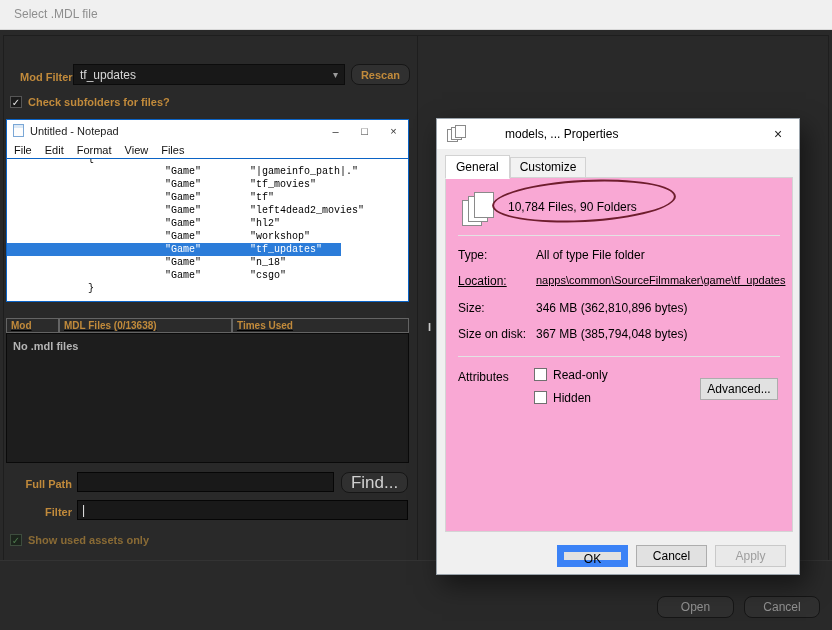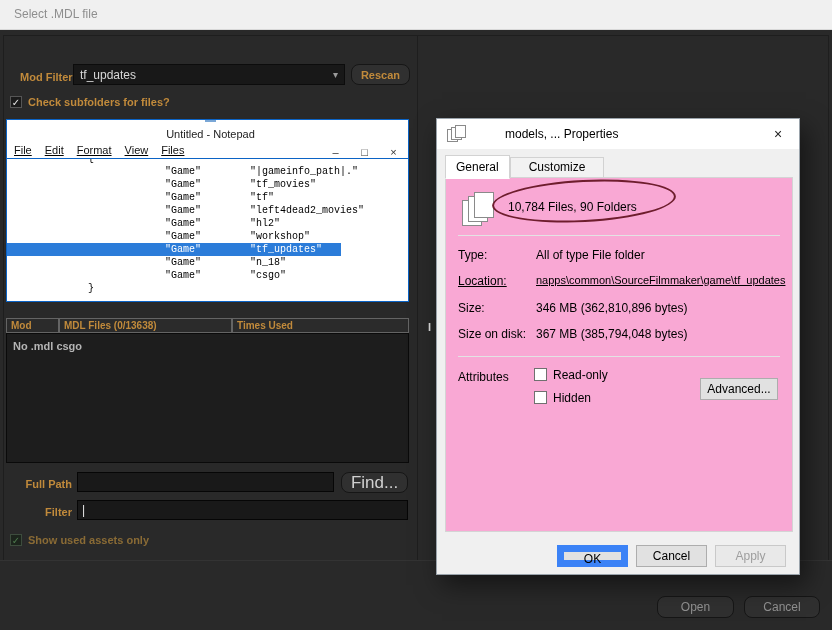--- a/index.html
+++ b/index.html
@@ -24,38 +24,38 @@
   .rescan { position:absolute; left:351px; top:34px; width:59px; height:21px; color:#c18a3b; font-weight:bold; font-size:11px; }
 
   .cb { display:inline-block; width:12px; height:12px; background:#1a1a1a; border:1px solid #555; color:#e8e8e8; font-size:10px; line-height:11px; text-align:center; }
   .cb.green { background:#1c241c; border-color:#3d4c3d; color:#4e7b4e; }
   .check-row { position:absolute; display:flex; align-items:center; gap:6px; }
   .row-subfolders { left:10px; top:66px; }
   .row-showused { left:10px; top:504px; }
 
   
   .notepad { position:absolute; left:6px; top:89px; width:403px; height:183px; background:#fff; border:1px solid #0b63c5; }
-  .np-titlebar { height:21px; display:flex; align-items:center; padding-left:6px; gap:6px; background:#fff;flex-direction:column; }
+  .np-titlebar { height:21px; display:flex; align-items:center; padding-left:6px; gap:6px; background:#fff; }
   .np-icon { width:11px; height:13px; background:#fdfdfd; border:1px solid #7aa7d6; box-shadow:inset 0 3px 0 #dce9f6; }
   .np-title { font-size:11px; color:#222; }
   .np-controls { margin-left:auto; display:flex; }
   .np-btn { width:29px; text-align:center; font-size:11px; color:#333; }
-  .np-menubar { height:17px; display:flex; gap:13px; padding-left:7px; align-items:center; background:#fff;text-decoration:underline; }
+  .np-menubar { height:17px; display:flex; gap:13px; padding-left:7px; align-items:center; background:#fff; }
   .np-menu { font-size:11px; color:#111; }
   .np-content { position:absolute; left:0; right:0; top:38px; bottom:0; background:#fff; border-top:1px solid #0b63c5; overflow:hidden; font-family:"Liberation Mono", monospace; font-size:10px; color:#000; }
   .np-line { position:relative; height:13px; line-height:13px; }
   .np-line.partial { margin-top:-7px; }
   .np-key { position:absolute; left:158px; z-index:1; }
   .np-val { position:absolute; left:243px; z-index:1; }
   .np-line.brace .np-key { left:81px; }
   .np-line.hl::before { content:""; position:absolute; left:0; top:0; width:334px; height:13px; background:#2b7cd9; }
   .np-line.hl .np-key, .np-line.hl .np-val { color:#fff; }
 
   
-  .mdl-header { position:absolute; left:6px; top:288px; width:403px; height:15px; display:flex; }
+  .mdl-header { position:absolute; left:6px; top:288px; width:403px; height:15px; display:flex;text-decoration:underline; }
   .mdl-header .cell { background:#2b2b2b; border:1px solid #646464; color:#c18a3b; font-size:10px; font-weight:bold; padding:1px 4px; overflow:hidden; white-space:nowrap; }
   .mdl-header .c0 { width:53px; }
   .mdl-header .c1 { width:173px; }
   .mdl-header .c2 { width:177px; }
   .mdl-body { position:absolute; left:6px; top:303px; width:403px; height:130px; background:#1d1d1d; border:1px solid #0a0a0a; }
   .mdl-empty { position:absolute; left:6px; top:6px; color:#b5b5b5; font-size:11px; font-weight:bold; }
 
   .fp-label  { position:absolute; left:12px; top:448px; width:60px; text-align:right; }
   .fp-input  { position:absolute; left:77px; top:442px; width:257px; height:20px; background:#191919; border:1px solid #060606; }
   .find-btn  { position:absolute; left:341px; top:442px; width:67px; height:21px; color:#d0d0d0; font-size:17px; }
@@ -75,21 +75,21 @@
   .props-titlebar { position:absolute; left:0; top:0; right:0; height:30px; background:#fff; display:flex; align-items:center; padding-left:10px; gap:8px; }
   .props-title { font-size:12px; color:#000;margin-left:32px; }
   .props-close { margin-left:auto; width:42px; text-align:center; font-size:14px; color:#222; align-self:stretch; line-height:30px; }
   .stack-icon { position:relative; width:18px; height:18px; }
   .stack-icon i { position:absolute; background:#fff; border:1px solid #8a8a8a; }
   .stack-icon .p1 { left:0; top:4px; width:11px; height:13px; }
   .stack-icon .p2 { left:4px; top:2px; width:11px; height:13px; }
   .stack-icon .p3 { left:8px; top:0; width:11px; height:13px; }
 
   .tabs { position:absolute; left:8px; top:36px; display:flex; align-items:flex-end; }
-  .tab { font-size:12px; border:1px solid #d2d2d2; background:#f2f2f2; padding:2px 18px 3px; }
+  .tab { font-size:12px; border:1px solid #d2d2d2; background:#f2f2f2; padding:2px 9px 3px; }
   .tab.selected { background:#fff; padding:4px 10px 4px; border-bottom:1px solid #fff; position:relative; z-index:3; margin-bottom:-1px; }
 
   .props-panel { position:absolute; left:8px; top:58px; width:348px; height:355px; background:#f9a8d4; border:1px solid #d4d4d4; }
   .big-stack { position:absolute; left:16px; top:14px; width:36px; height:36px; }
   .big-stack i { position:absolute; background:#fff; border:1px solid #8a8a8a; }
   .big-stack .p1 { left:0;  top:8px; width:20px; height:26px; }
   .big-stack .p2 { left:6px; top:4px; width:20px; height:26px; }
   .big-stack .p3 { left:12px; top:0; width:20px; height:26px; }
   .summary { position:absolute; left:62px; top:22px; font-size:12px; }
   .ellipse { position:absolute; left:46px; top:2px; width:184px; height:42px; border:2px solid #6e1d2d; border-radius:50%; transform:rotate(-3deg); }
@@ -197,21 +197,21 @@
           </div>
       </div>
     </div>
 
     <div class="mdl-header">
       <div class="cell c0">Mod</div>
       <div class="cell c1">MDL Files (0/13638)</div>
       <div class="cell c2">Times Used</div>
     </div>
     <div class="mdl-body">
-      <span class="mdl-empty">No .mdl csgo</span>
+      <span class="mdl-empty">No .mdl files</span>
     </div>
 
     <span class="lbl fp-label">Full Path</span>
     <div class="fp-input"></div>
     <button class="btn-dark find-btn">Find...</button>
 
     <span class="lbl flt-label">Filter</span>
     <div class="flt-input"><span>|</span></div>
 
     <div class="check-row row-showused">

